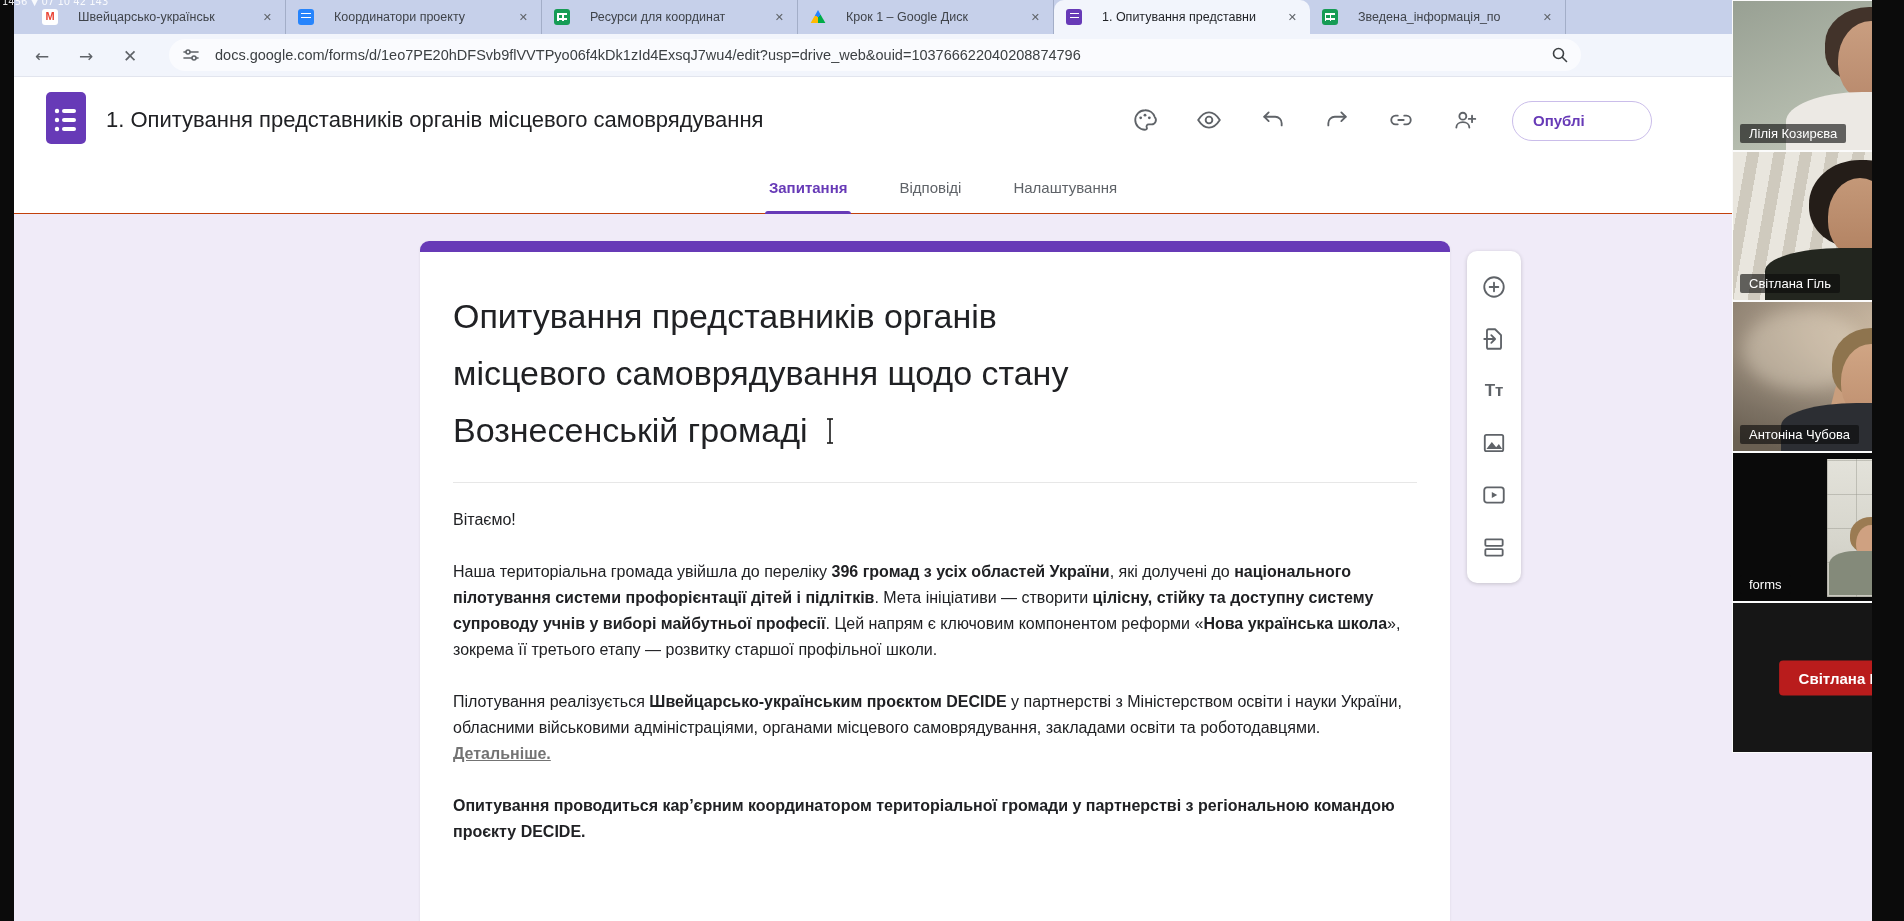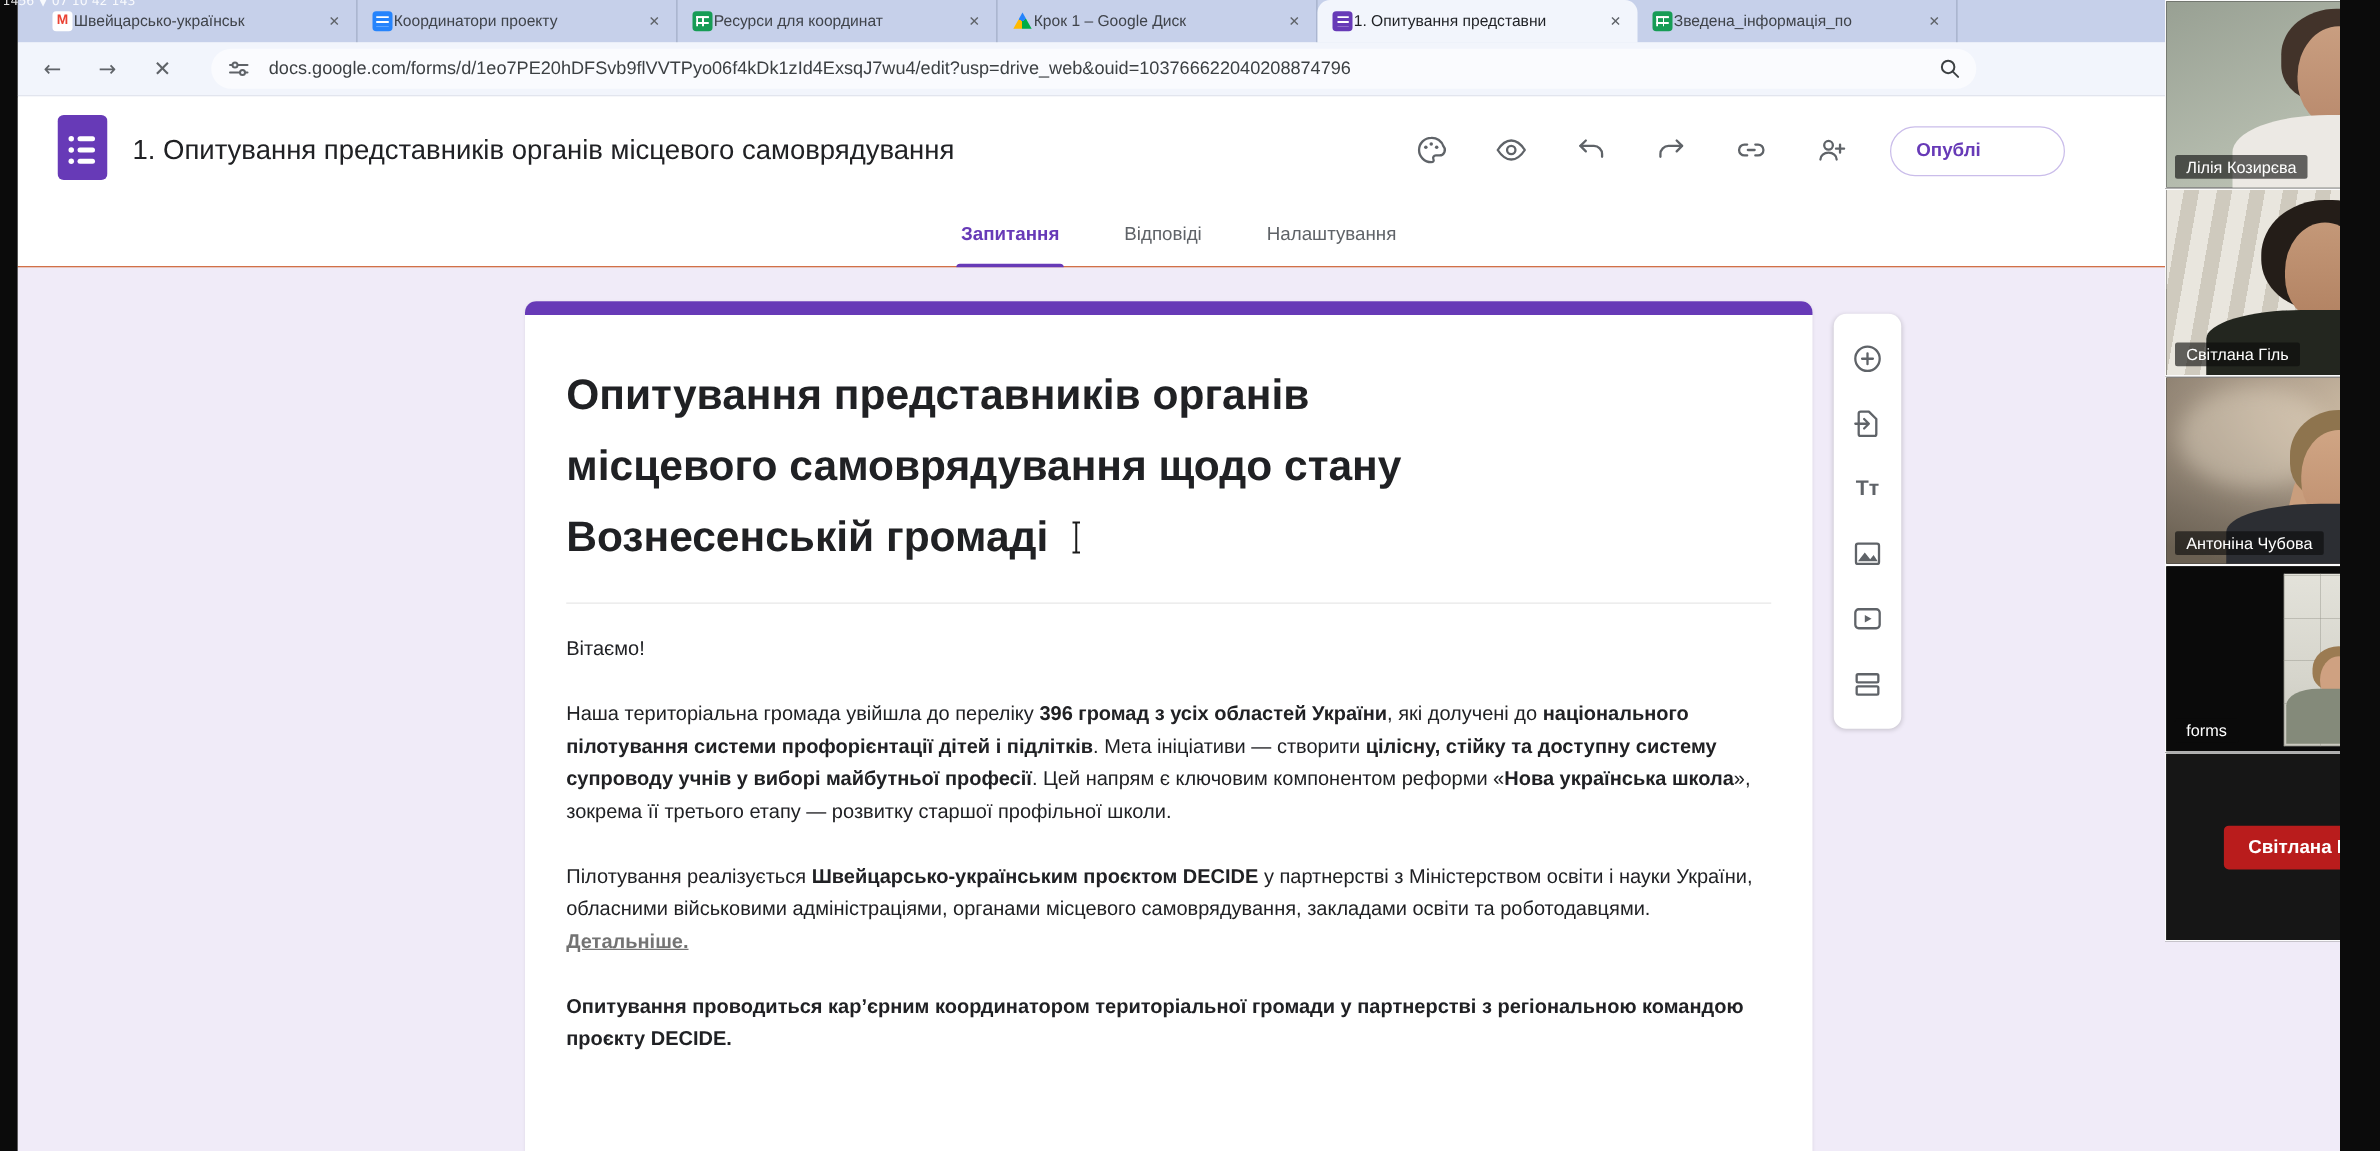--- a/index.html
+++ b/index.html
@@ -13,21 +13,21 @@
   .lbox.right { left:1872px; width:32px; }
 
   .stream-frag { position:absolute; left:2px; top:-4px; width:160px; height:15px; overflow:hidden;
     color:rgba(255,255,255,.88); font-size:10px; z-index:80; font-family:"DejaVu Sans",sans-serif; }
 
   
   .screen { position:absolute; left:14px; top:0; width:1858px; height:921px; background:#fff; overflow:hidden; }
 
   .tabstrip { position:absolute; left:0; top:0; width:100%; height:34px; background:#c6d0ea;
     display:flex; align-items:flex-end; padding-left:16px; }
-  .tab { position:relative; width:256px; height:34px; display:flex; align-items:center; gap:1px;
+  .tab { position:relative; width:256px; height:34px; display:flex; align-items:center; gap:20px;
     padding:0 10px 0 12px; color:#3f434a; font-size:12.5px; border-right:1px solid rgba(60,70,100,.25); }
   .tab.active { background:#f2f5fc; border-radius:10px 10px 0 0; border-right:none; color:#1f2125; }
   .tlabel { flex:1; white-space:nowrap; overflow:hidden; }
   .tclose { font-family:"DejaVu Sans",sans-serif; font-size:11px; color:#5f6368; padding:0 3px; }
   .fav { width:16px; height:16px; flex:0 0 16px; border-radius:3px; position:relative; }
   .gmail-icon { background:#fff; color:#ea4335; font-weight:bold; font-size:11px; text-align:center; line-height:15px; }
   .gmail-icon::before { content:"M"; }
   .docs-icon { background:#2684fc; }
   .docs-icon::before { content:""; position:absolute; left:3px; right:3px; top:4px; bottom:4px;
     background:repeating-linear-gradient(#fff 0 1.5px, transparent 1.5px 4px); }
@@ -68,21 +68,21 @@
   .navtab.active { color:#673ab7; font-weight:bold; }
   .navtab.active::after { content:""; position:absolute; left:0; right:0; bottom:0; height:3px;
     background:#673ab7; border-radius:3px 3px 0 0; }
 
   .content { position:absolute; left:0; top:136px; width:100%; height:707px; background:#f0ebf8; }
 
   .card { position:absolute; left:406px; top:27px; width:1030px; bottom:-12px; background:#fff;
     border-radius:9px 9px 0 0; padding:47px 33px 20px; box-shadow:0 1px 3px rgba(0,0,0,.08); }
   .accent-bar { position:absolute; left:0; top:0; width:100%; height:11px; background:#673ab7;
     border-radius:9px 9px 0 0; }
-  .form-title { font-size:34px; line-height:57px; font-weight:700; color:#202124; }
+  .form-title { font-size:34px; line-height:57px; font-weight:400; color:#202124; }
   .ibeam { display:inline-block; margin-left:16px; vertical-align:-3px; }
   .title-divider { height:1px; background:#e7e7e7; margin-top:20px; }
   .form-desc { margin-top:24px; font-size:16px; line-height:26px; color:#202124; width:968px; }
   .form-desc p { margin:0 0 26px; }
   .form-desc b { font-weight:bold; }
   .dlink { color:#737373; text-decoration:underline;font-weight:bold; }
 
   .side-toolbar { position:absolute; left:1453px; top:37px; width:54px; height:332px; background:#fff;
     border-radius:10px; box-shadow:0 1px 4px rgba(0,0,0,.18); display:flex; flex-direction:column;
     align-items:center; justify-content:space-around; padding:10px 0; }

